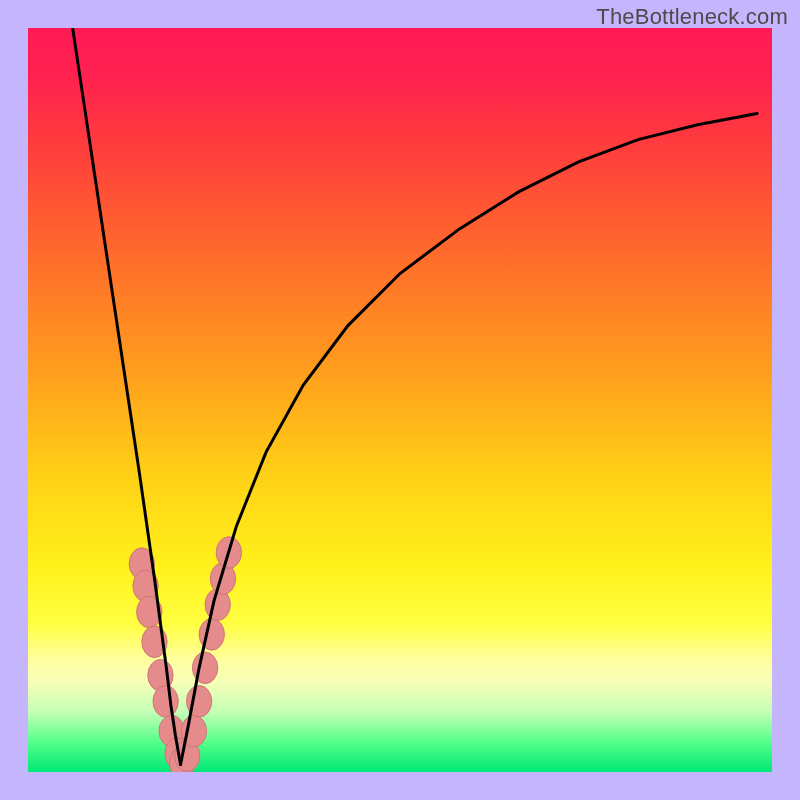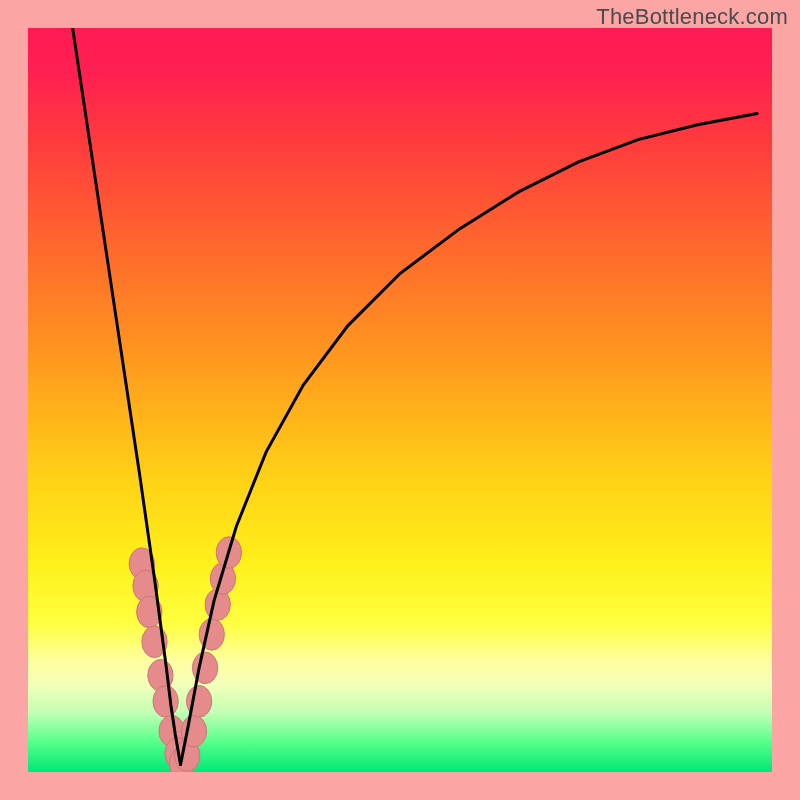--- a/index.html
+++ b/index.html
@@ -8,21 +8,21 @@
     width: 800px;
     height: 800px;
     overflow: hidden;
     background: #000;
     font-family: Arial, Helvetica, sans-serif;
   }
   .frame {
     position: relative;
     width: 800px;
     height: 800px;
-    background: #fca5a5;
+    background: #c4b5fd;
   }
   .plot-area {
     position: absolute;
     left: 28px;
     top: 28px;
     width: 744px;
     height: 744px;
     overflow: hidden;
   }
   .gradient {

